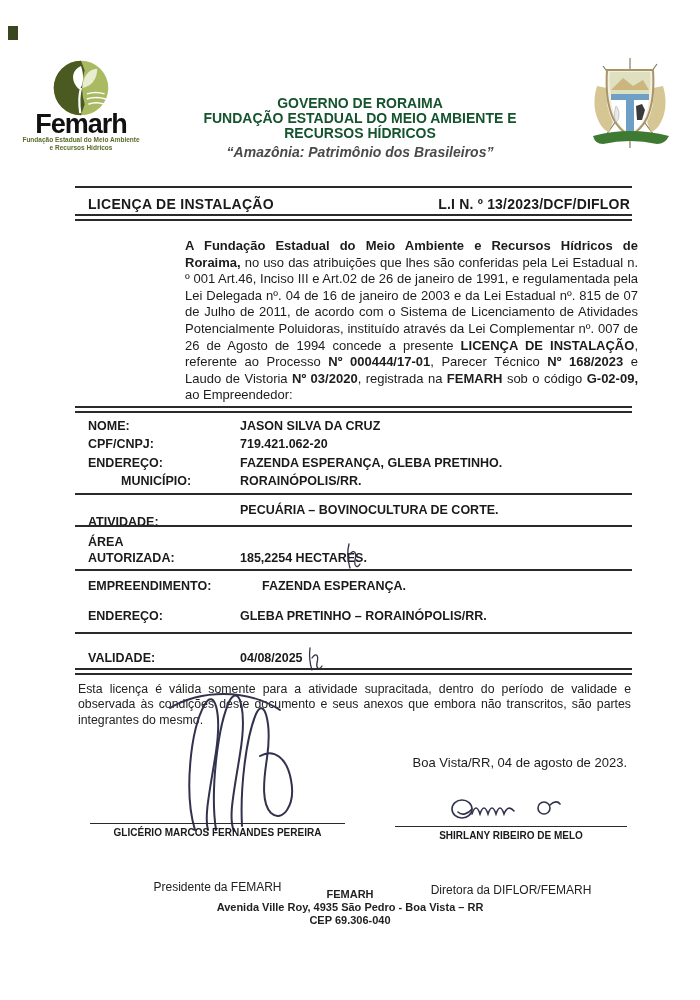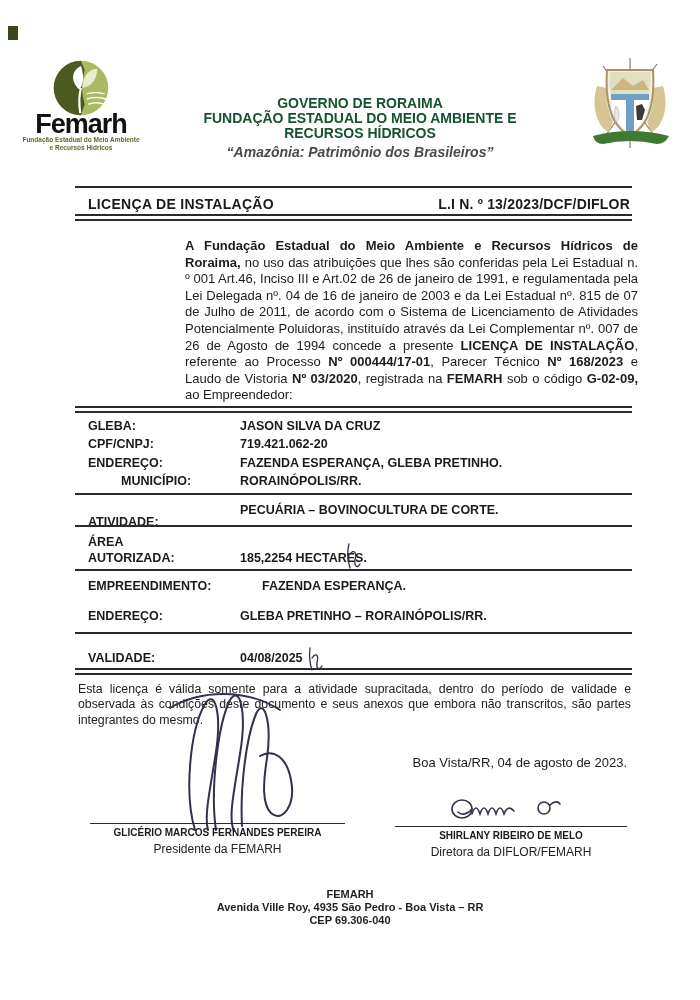--- a/index.html
+++ b/index.html
@@ -27,21 +27,21 @@
   
   .flabel{left:88px;font-size:12.5px;font-weight:bold;}
   .fvalue{left:240px;font-size:12.5px;font-weight:bold;}
   .fvalue2{left:262px;font-size:12.5px;font-weight:bold;}
   .thin{height:1.5px;}
   
   .note{left:78px;top:682px;width:553px;font-size:12.3px;line-height:15.3px;text-align:justify;color:#222;}
   .dateline{top:755px;right:73px;font-size:13px;color:#1c1c1c;}
   .sig-line{background:#2a2a2a;height:1.2px;}
   .sig-name{font-size:10px;font-weight:bold;text-align:center;}
-  .sig-title{font-size:12px;text-align:center;color:#222;}
+  .sig-title{font-size:12px;text-align:center;color:#222;margin-top:38px;}
   .ink{stroke:#32324e;fill:none;stroke-linecap:round;}
   
   .footer{left:0;top:888px;width:700px;text-align:center;font-size:11px;font-weight:bold;line-height:13px;color:#1f1f1f;}
 </style>
 </head>
 <body>
 
 <div class="abs corner-mark"></div>
 
 <div class="abs logo-wrap">
@@ -88,21 +88,21 @@
 <div class="abs title-left">LICENÇA DE INSTALAÇÃO</div>
 <div class="abs title-right">L.I N. º 13/2023/DCF/DIFLOR</div>
 <div class="abs rule" style="top:214px;"></div>
 <div class="abs rule" style="top:219px;"></div>
 
 <p class="abs preamble" style="margin:0;"><span class="b">A Fundação Estadual do Meio Ambiente e Recursos Hídricos de Roraima,</span><span> no uso das atribuições que lhes são conferidas pela Lei Estadual n. º 001 Art.46, Inciso III e Art.02 de 26 de janeiro de 1991, e regulamentada pela Lei Delegada nº. 04 de 16 de janeiro de 2003 e da Lei Estadual nº. 815 de 07 de Julho de 2011, de acordo com o Sistema de Licenciamento de Atividades Potencialmente Poluidoras, instituído através da Lei Complementar nº. 007 de 26 de Agosto de 1994 concede a presente </span><span class="b">LICENÇA DE INSTALAÇÃO</span><span>, referente ao Processo </span><span class="b">Nº 000444/17-01</span><span>, Parecer Técnico </span><span class="b">Nº 168/2023</span><span> e Laudo de Vistoria </span><span class="b">Nº 03/2020</span><span>, registrada na </span><span class="b">FEMARH</span><span> sob o código </span><span class="b">G-02-09,</span><span> ao Empreendedor:</span></p>
 
 <div class="abs rule" style="top:406px;"></div>
 <div class="abs rule" style="top:411px;"></div>
 
-<div class="abs flabel" style="top:419px;">GLEBA:</div>
+<div class="abs flabel" style="top:419px;">NOME:</div>
 <div class="abs fvalue" style="top:419px;">JASON SILVA DA CRUZ</div>
 <div class="abs flabel" style="top:437px;">CPF/CNPJ:</div>
 <div class="abs fvalue" style="top:437px;">719.421.062-20</div>
 <div class="abs flabel" style="top:456px;">ENDEREÇO:</div>
 <div class="abs fvalue" style="top:456px;">FAZENDA ESPERANÇA, GLEBA PRETINHO.</div>
 <div class="abs flabel" style="top:474px;padding-left:33px;">MUNICÍPIO:</div>
 <div class="abs fvalue" style="top:474px;">RORAINÓPOLIS/RR.</div>
 
 <div class="abs rule thin" style="top:493px;"></div>
 

